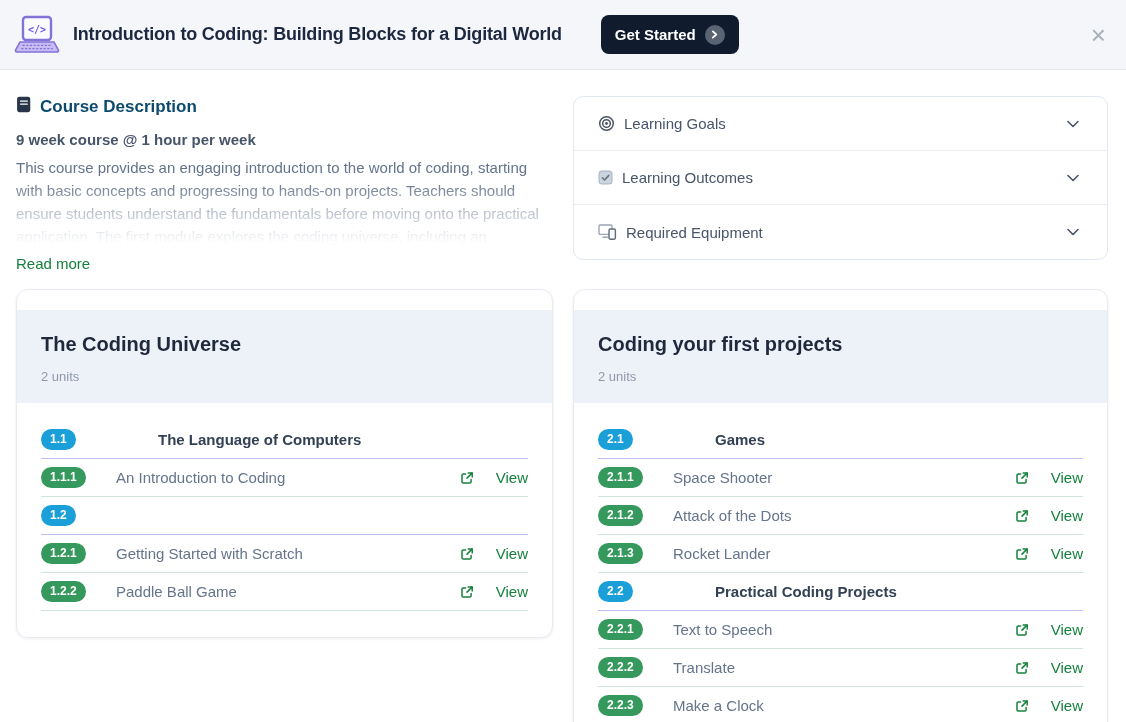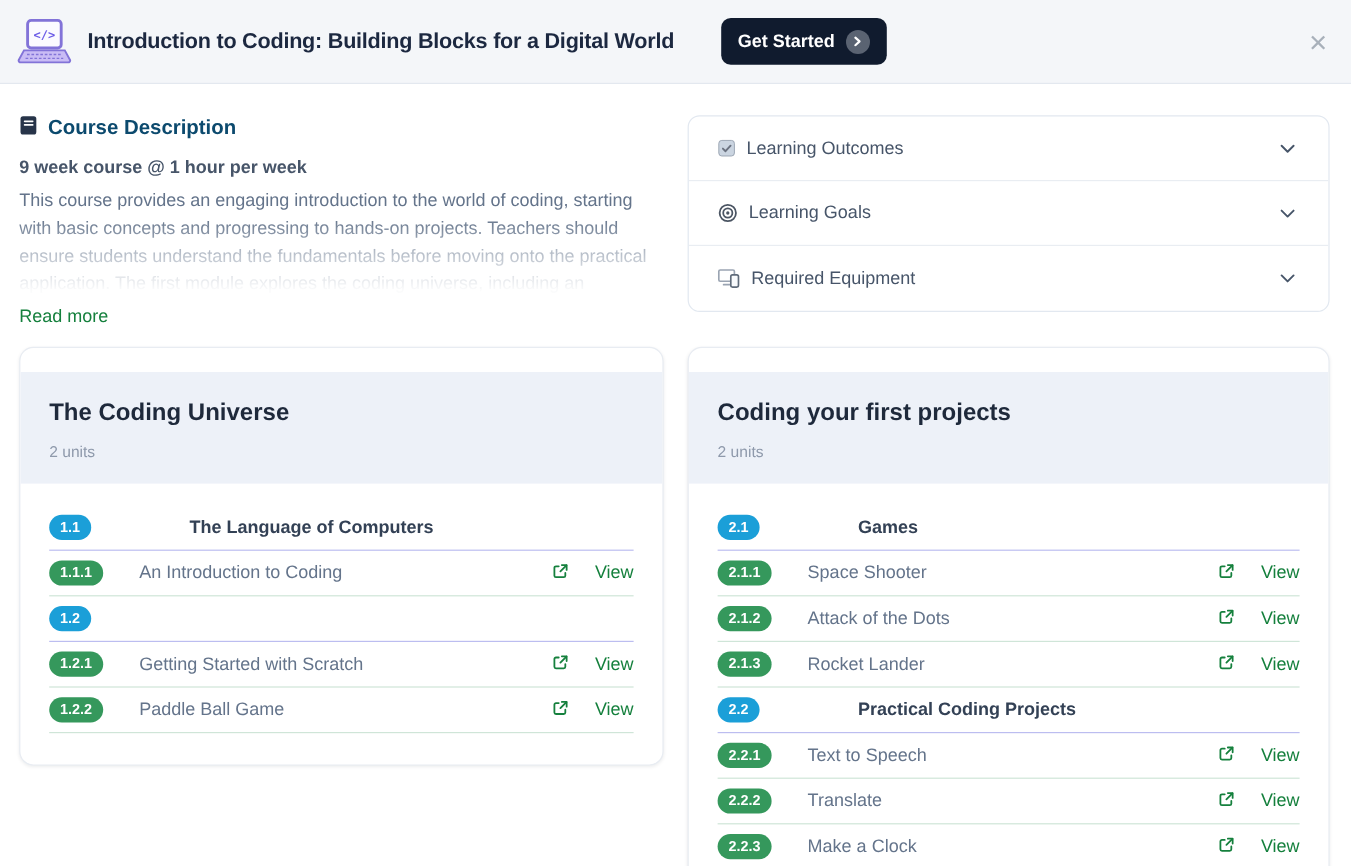--- a/index.html
+++ b/index.html
@@ -50,21 +50,21 @@
   .row{display:flex;align-items:center;height:38px;}
   .row-unit{border-bottom:1px solid var(--divider-unit);}
   .row-lesson{border-bottom:1px solid var(--divider-lesson);}
   .badge-cell{flex:0 0 75px;}
   .badge{display:inline-block;min-width:34px;padding:4px 9px;border-radius:12px;color:#fff;font-weight:700;font-size:12px;text-align:center;line-height:1.1;}
   .badge-unit{background:var(--unit-badge);}
   .badge-lesson{background:var(--lesson-badge);}
   .row-title{flex:1;font-size:15px;}
   .title-unit{font-weight:700;color:#334155;margin-left:42px;}
   .title-lesson{color:#64748b;}
-  .view-link{display:flex;gap:22px;color:var(--link-green);font-size:15px;text-decoration:none;cursor:pointer;}
+  .view-link{display:flex;align-items:center;gap:22px;color:var(--link-green);font-size:15px;text-decoration:none;cursor:pointer;}
 </style>
 </head>
 <body>
 
 <div class="page">
 
   <div class="header">
     <span class="app-icon">
       <svg width="46" height="42" viewBox="0 0 46 42">
         <rect x="9" y="3" width="28" height="23" rx="3" fill="#fbfaff" stroke="#8273d8" stroke-width="2.4"></rect>
@@ -101,56 +101,56 @@
       <div class="desc-body">
         <span>This course provides an engaging introduction to the world of coding, starting with basic concepts and progressing to hands-on projects. Teachers should ensure students understand the fundamentals before moving onto the practical application. The first module explores the coding universe, including an</span>
         <span class="desc-fade"></span>
       </div>
       <a class="read-more">Read more</a>
     </div>
 
     <div class="accordion">
 
         <div class="acc-row">
-
-          <span class="acc-icon">
-            <svg width="15" height="15" viewBox="0 0 15 15">
-              <rect x="1" y="1" width="13" height="13" rx="2.5" fill="#cbd5e1" stroke="#9aa4b2" stroke-width="0.8"></rect>
-              <path d="M4.4 7.8 l2.2 2.2 L10.8 5.4" stroke="#6b7280" stroke-width="1.6" fill="none" stroke-linecap="round" stroke-linejoin="round"></path>
-            </svg>
-          </span>
-
-          <span class="acc-label">Learning Outcomes</span>
-          <span class="chevron">
-            <svg width="20" height="20" viewBox="0 0 20 20">
-              <path d="M5 7.5 l5 5 5 -5" stroke="#475569" stroke-width="1.6" fill="none" stroke-linecap="round" stroke-linejoin="round"></path>
-            </svg>
-          </span>
-        </div>
-
-        <div class="acc-row">
           <span class="acc-icon">
             <svg width="17" height="17" viewBox="0 0 16 16">
               <circle cx="8" cy="8" r="6.4" fill="none" stroke="#4b5563" stroke-width="1.4"></circle>
               <circle cx="8" cy="8" r="3.6" fill="none" stroke="#4b5563" stroke-width="1.4"></circle>
               <circle cx="8" cy="8" r="1.3" fill="#4b5563"></circle>
             </svg>
           </span>
 
           <span class="acc-label">Learning Goals</span>
           <span class="chevron">
             <svg width="20" height="20" viewBox="0 0 20 20">
               <path d="M5 7.5 l5 5 5 -5" stroke="#475569" stroke-width="1.6" fill="none" stroke-linecap="round" stroke-linejoin="round"></path>
             </svg>
           </span>
         </div>
 
         <div class="acc-row">
 
           <span class="acc-icon">
+            <svg width="15" height="15" viewBox="0 0 15 15">
+              <rect x="1" y="1" width="13" height="13" rx="2.5" fill="#cbd5e1" stroke="#9aa4b2" stroke-width="0.8"></rect>
+              <path d="M4.4 7.8 l2.2 2.2 L10.8 5.4" stroke="#6b7280" stroke-width="1.6" fill="none" stroke-linecap="round" stroke-linejoin="round"></path>
+            </svg>
+          </span>
+
+          <span class="acc-label">Learning Outcomes</span>
+          <span class="chevron">
+            <svg width="20" height="20" viewBox="0 0 20 20">
+              <path d="M5 7.5 l5 5 5 -5" stroke="#475569" stroke-width="1.6" fill="none" stroke-linecap="round" stroke-linejoin="round"></path>
+            </svg>
+          </span>
+        </div>
+
+        <div class="acc-row">
+
+          <span class="acc-icon">
             <svg width="19" height="16" viewBox="0 0 19 16">
               <rect x="1" y="1" width="13" height="9.4" rx="1.2" fill="none" stroke="#9aa4b2" stroke-width="1.4"></rect>
               <path d="M5 13.2 h5" stroke="#9aa4b2" stroke-width="1.4" stroke-linecap="round"></path>
               <rect x="11" y="5" width="6.4" height="10.2" rx="1.4" fill="#f8fafc" stroke="#5f6b7a" stroke-width="1.4"></rect>
             </svg>
           </span>
           <span class="acc-label">Required Equipment</span>
           <span class="chevron">
             <svg width="20" height="20" viewBox="0 0 20 20">
               <path d="M5 7.5 l5 5 5 -5" stroke="#475569" stroke-width="1.6" fill="none" stroke-linecap="round" stroke-linejoin="round"></path>

